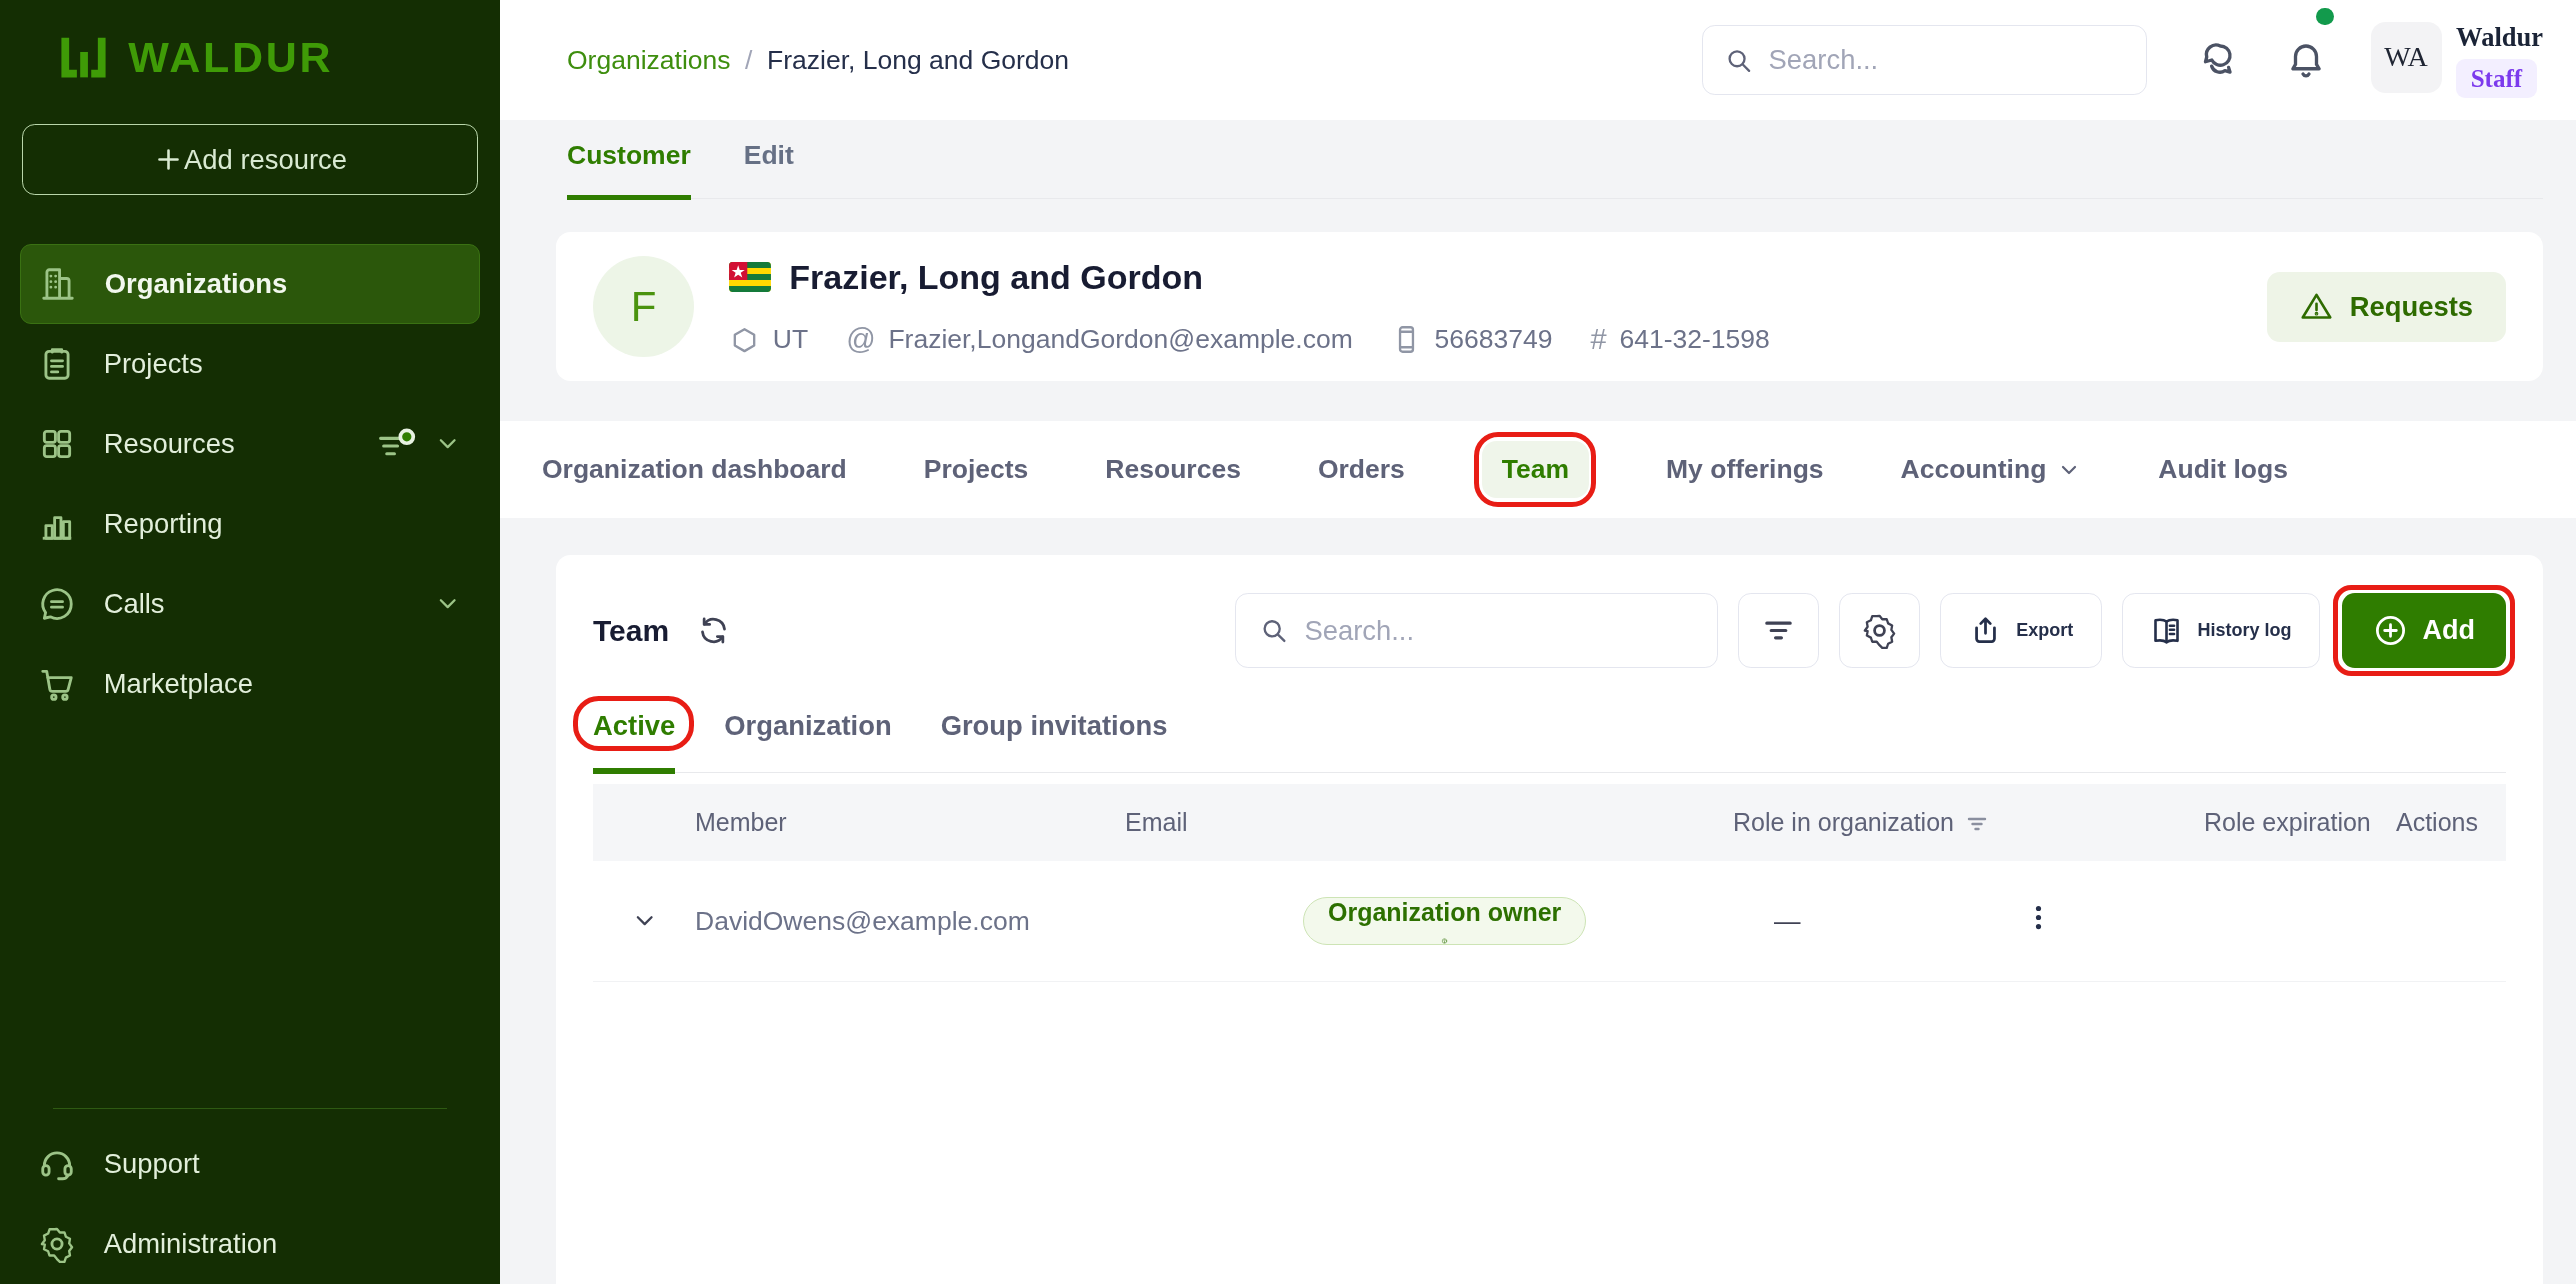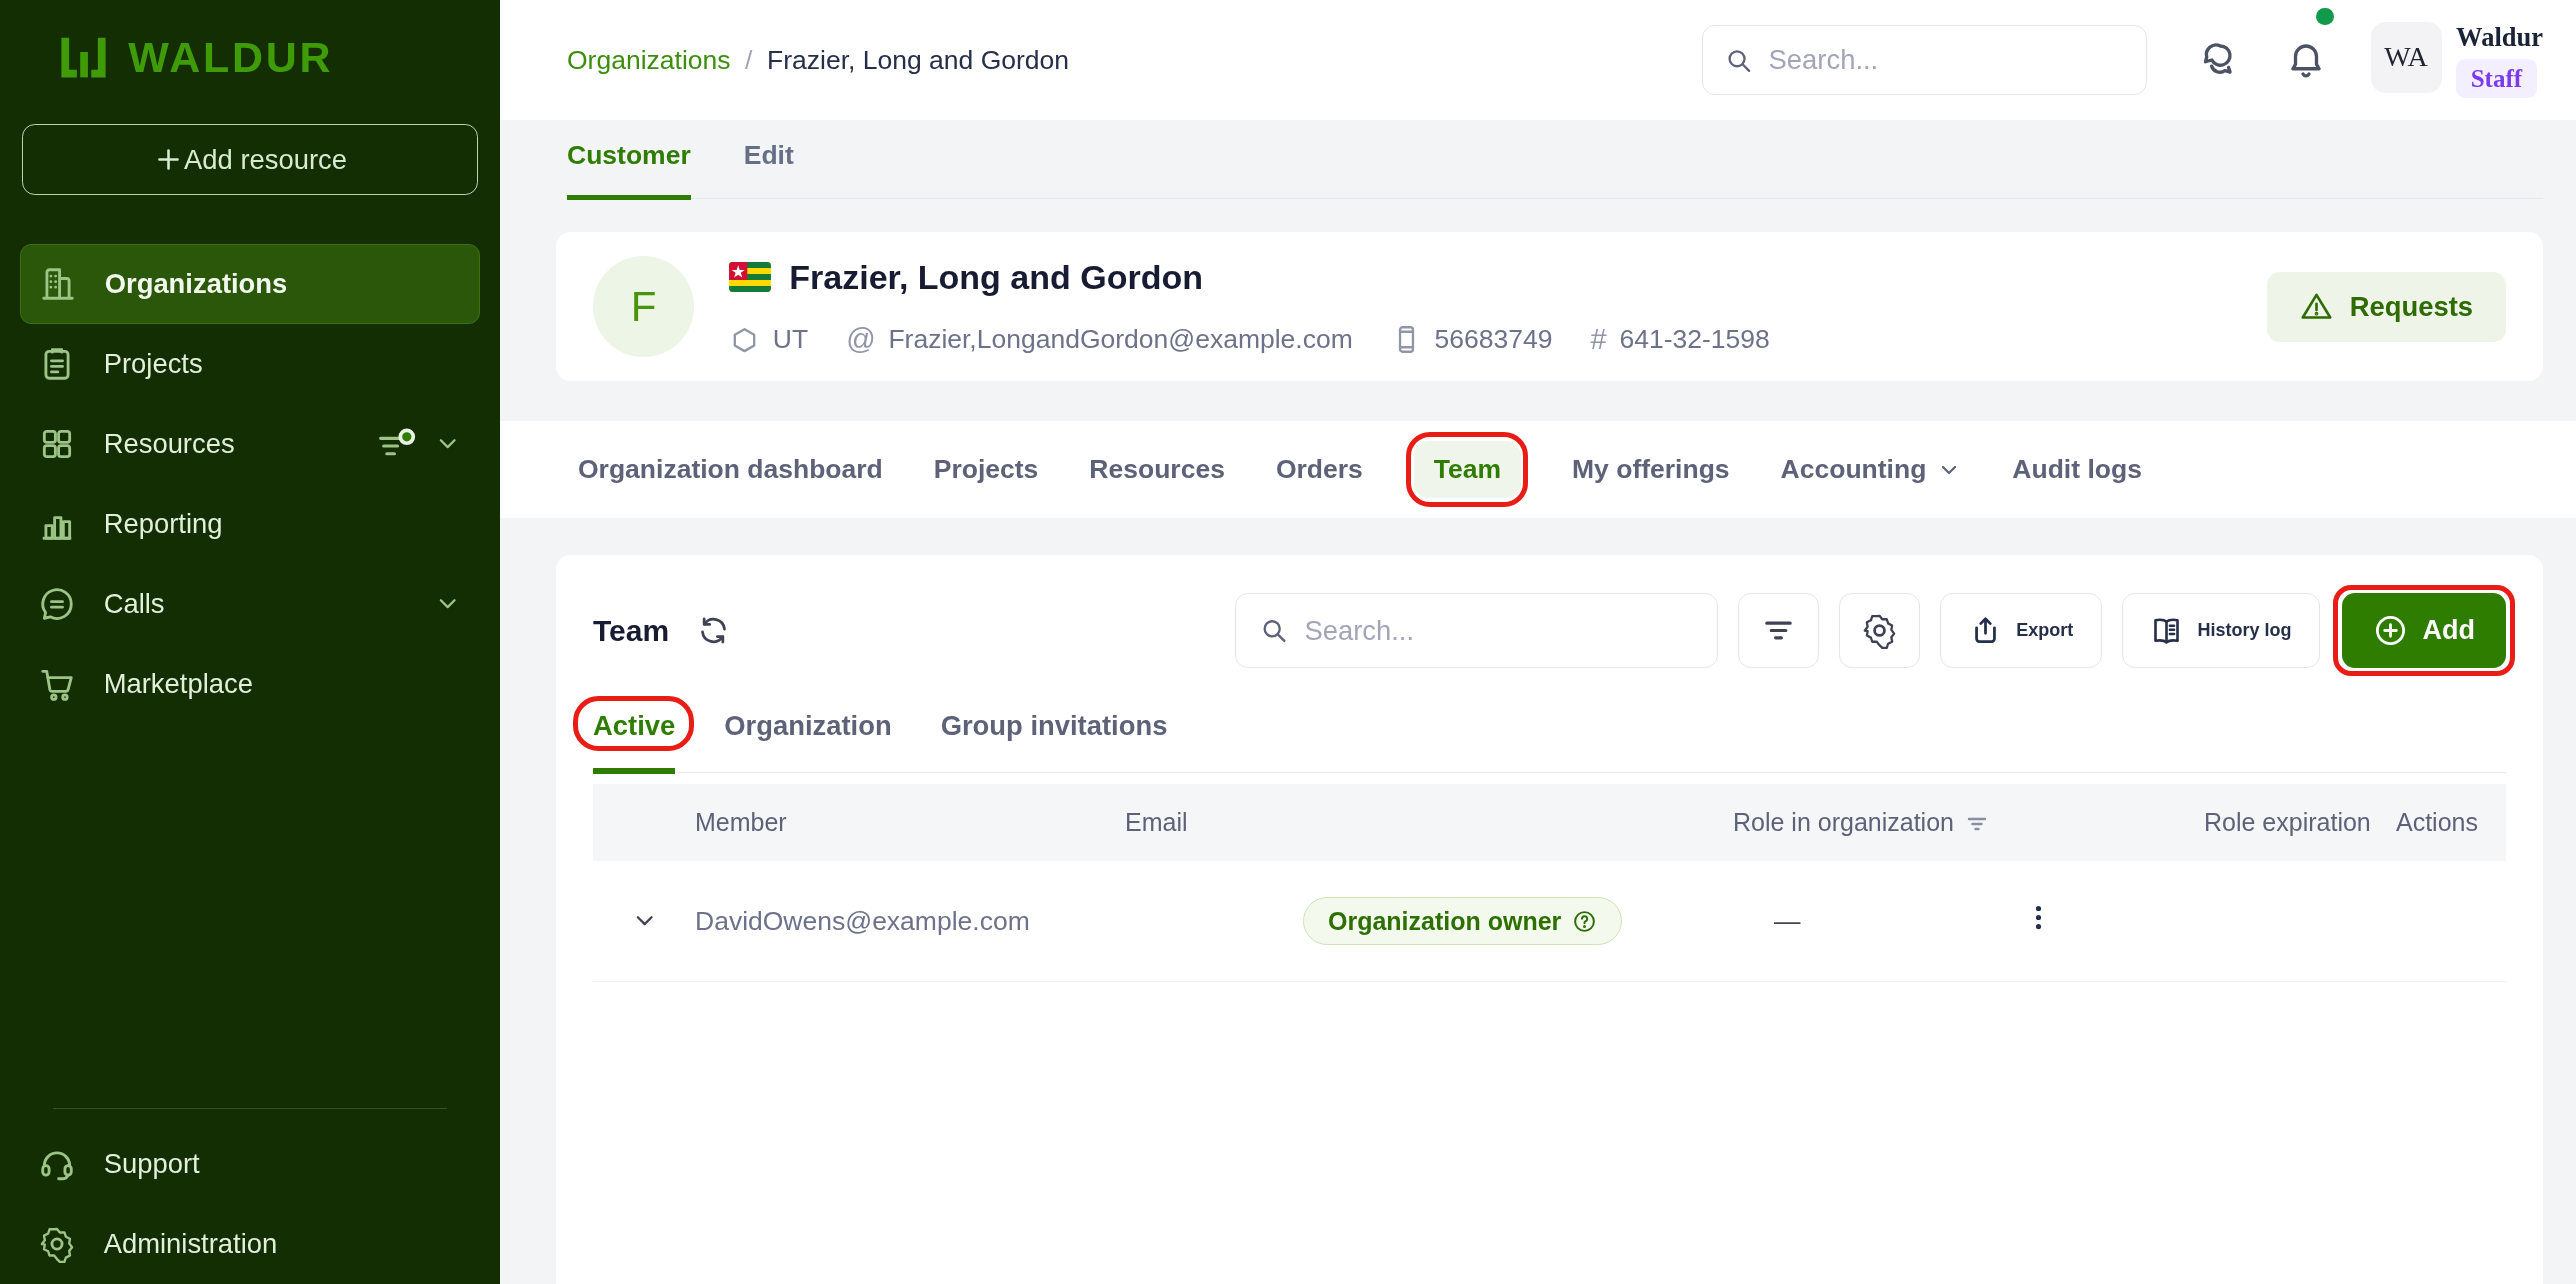--- a/index.html
+++ b/index.html
@@ -97,21 +97,21 @@
   .org-detail .d-glyph { font-size:29px; color:#9096a5; }
   .requests-btn {
     margin-left:auto; height:70px; padding:0 33px; background:#eef4e7; border:none; border-radius:12.8px;
     color:#2e6b00; font-size:27.4px; font-weight:600; display:flex; align-items:center; gap:16.5px;
     cursor:pointer; font-family:inherit;
   }
 
   
   .nav-band {
     margin-top:40px; background:#fff; height:97px; display:flex; align-items:center;
-    padding:0 78px; gap:51px; flex-shrink:0;
+    padding:0 42px; gap:77px; flex-shrink:0;
   }
   .nav-tab { font-size:26.5px; font-weight:600; color:#5e6278; cursor:pointer; display:flex; align-items:center; gap:11px; }
   .nav-tab .chev { width:24px; height:24px; color:#5e6278; }
   .nav-tab-team { position:relative; background:#eff5ea; color:#2f7d00; padding:12.8px 20px; border-radius:14.6px; }
   .annot-ring { position:absolute; border:5.5px solid #e81d15; border-radius:24px; pointer-events:none; }
   .ring-team { inset:-9.1px -7.3px; }
 
   
   .team-card {
     margin:37px 33px 0 56px; background:#fff; border-radius:14.6px 14.6px 0 0;
@@ -161,21 +161,21 @@
   .tbl-row { height:121px; display:flex; align-items:center; border-bottom:1.8px solid #f1f2f4; font-size:26.5px; color:#6c7289; }
   .row-chevron { width:27.4px; height:27.4px; color:#3f4254; cursor:pointer; }
   .member-cell { display:flex; align-items:center; gap:20px; }
   .row-avatar {
     width:53px; height:53px; border-radius:50%; background:#f1f2f4; color:#252f4a;
     font-size:23px; font-weight:600; display:flex; align-items:center; justify-content:center;
   }
   .role-badge {
     display:inline-flex; align-items:center; gap:11px; height:48px; padding:0 24px;
     background:#f3f9ec; border:1.8px solid #cde4b5; border-radius:914px;
-    color:#2d7000; font-size:25px; font-weight:600;
+    color:#2d7000; font-size:25px; font-weight:600;flex-direction:column;
   }
   .role-badge .q-icon { width:25px; height:25px; }
   .dash { color:#3f4254; }
   .dots-btn { background:none; border:none; color:#252f4a; cursor:pointer; padding:0 0 0 57px; }
 </style>
 </head>
 <body>
 
 <aside class="sidebar">
   <div class="logo-row">

